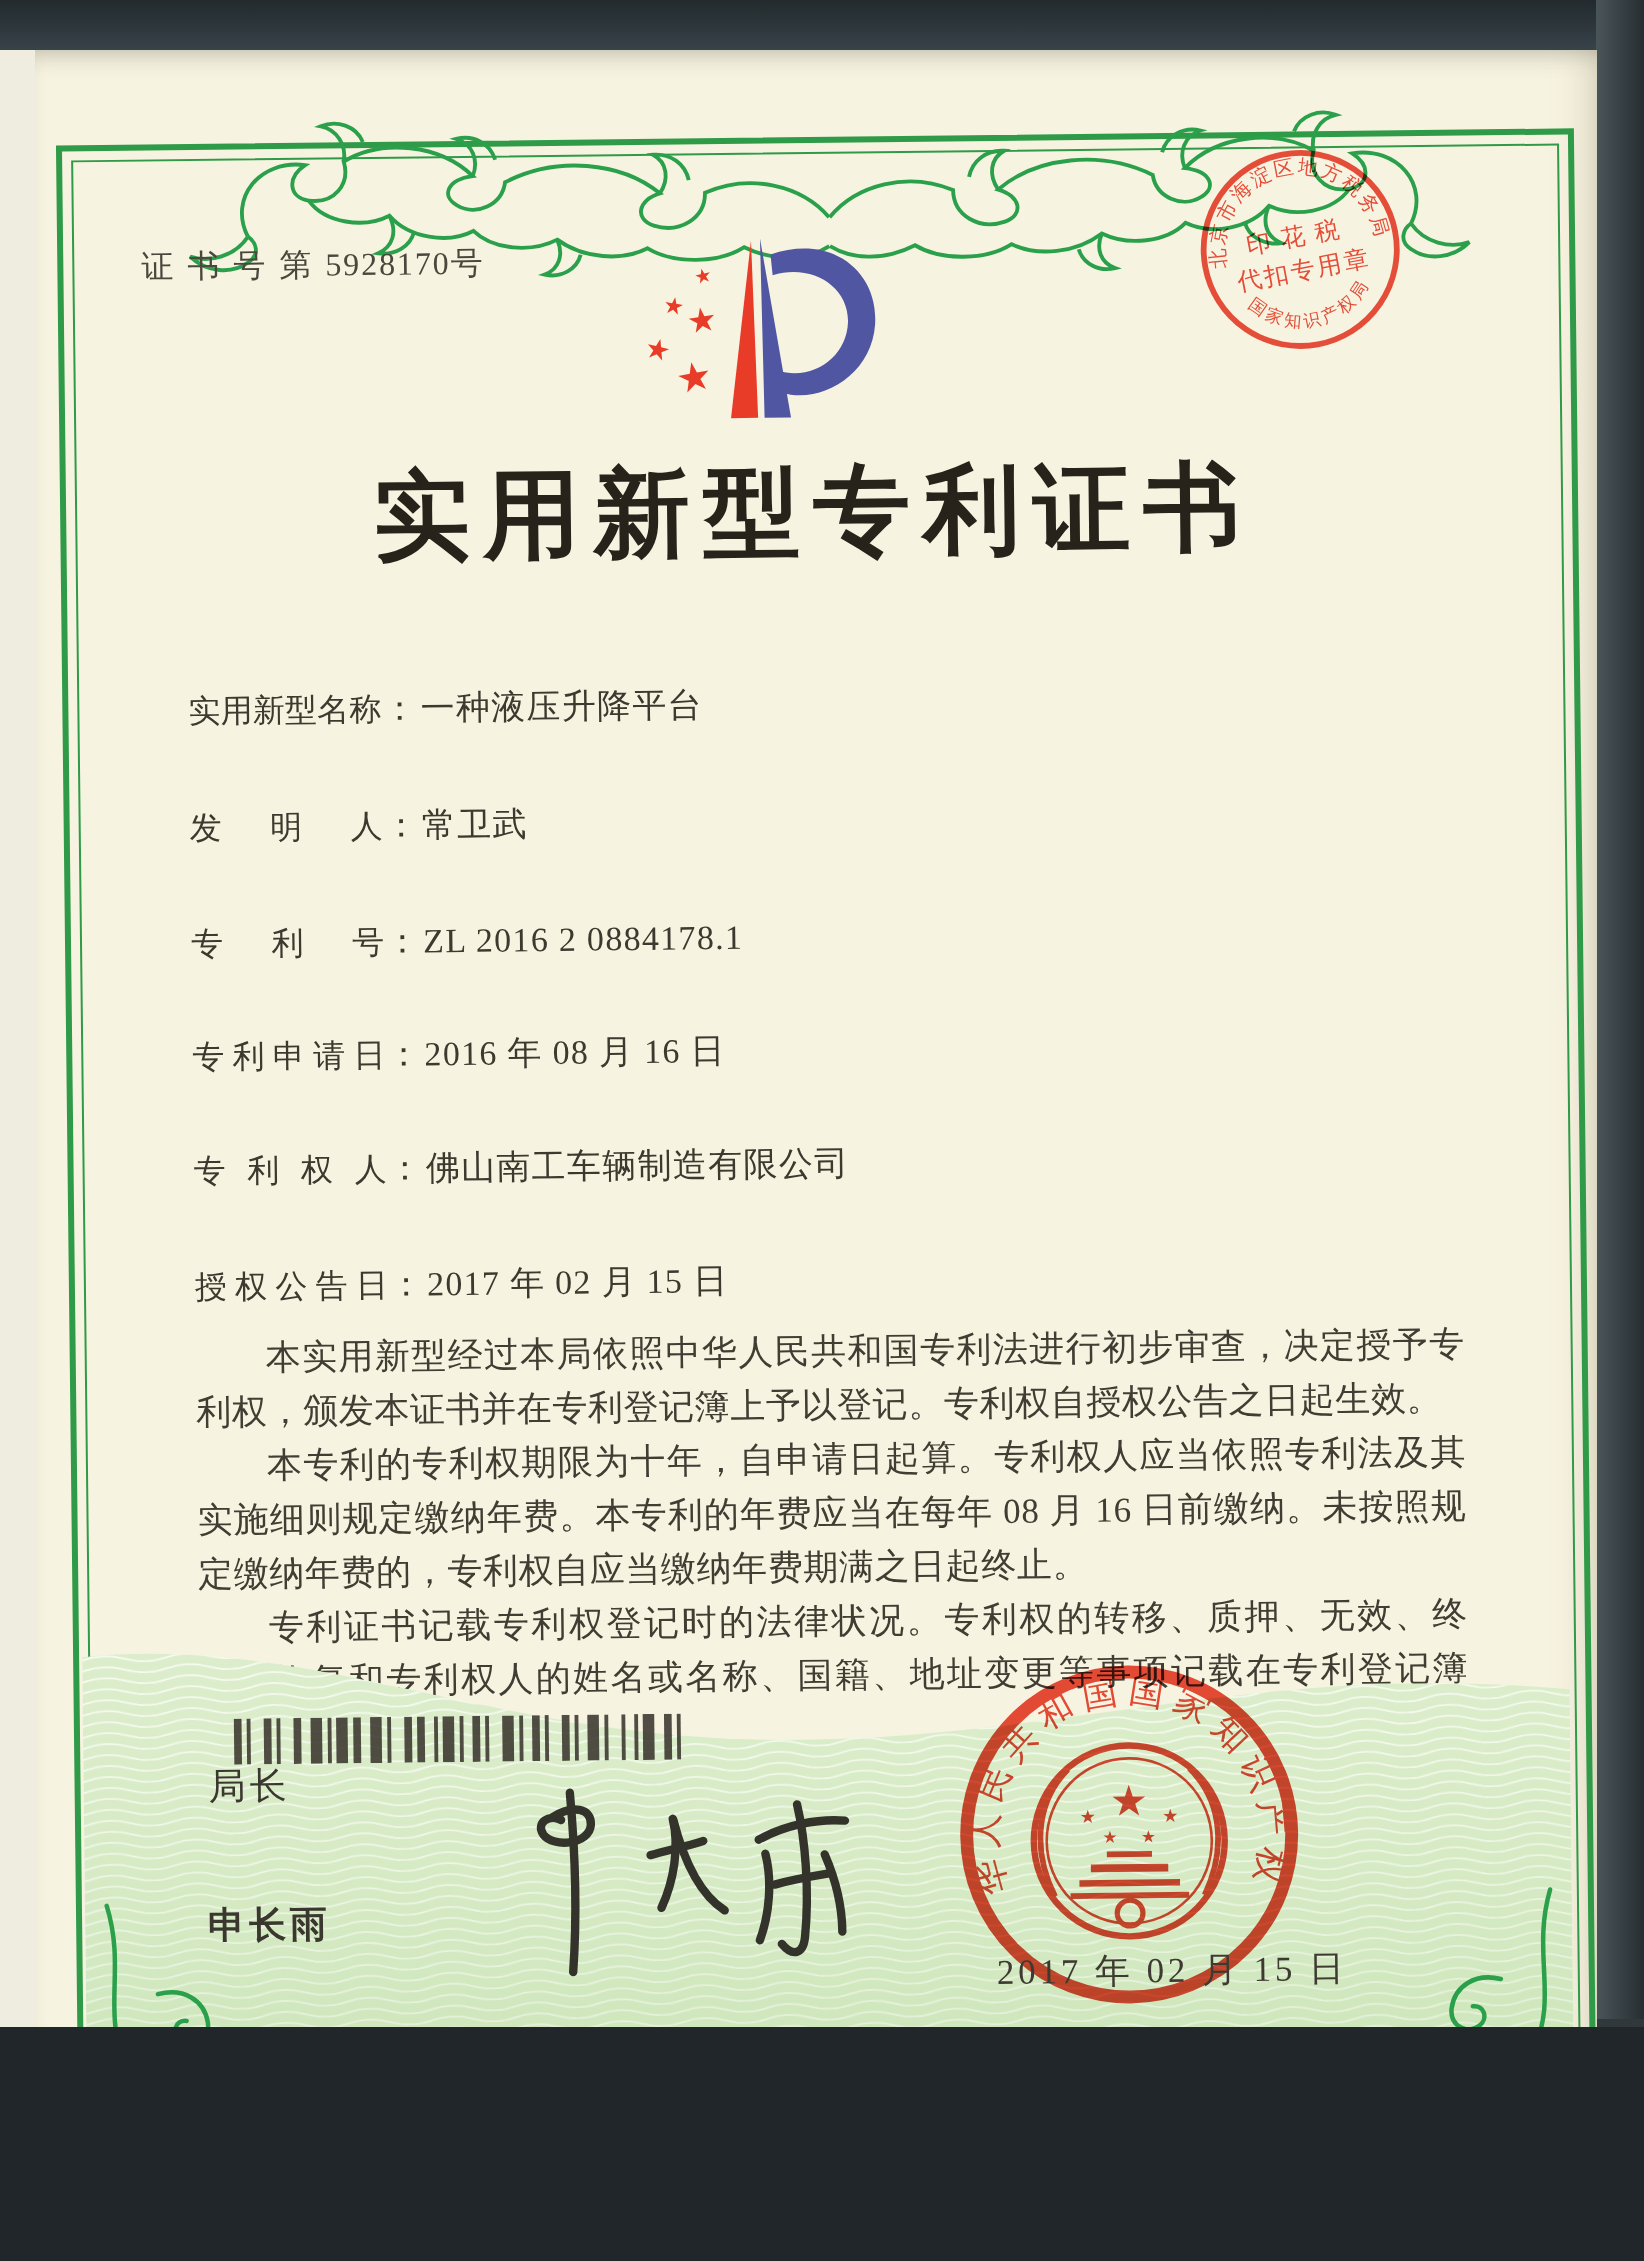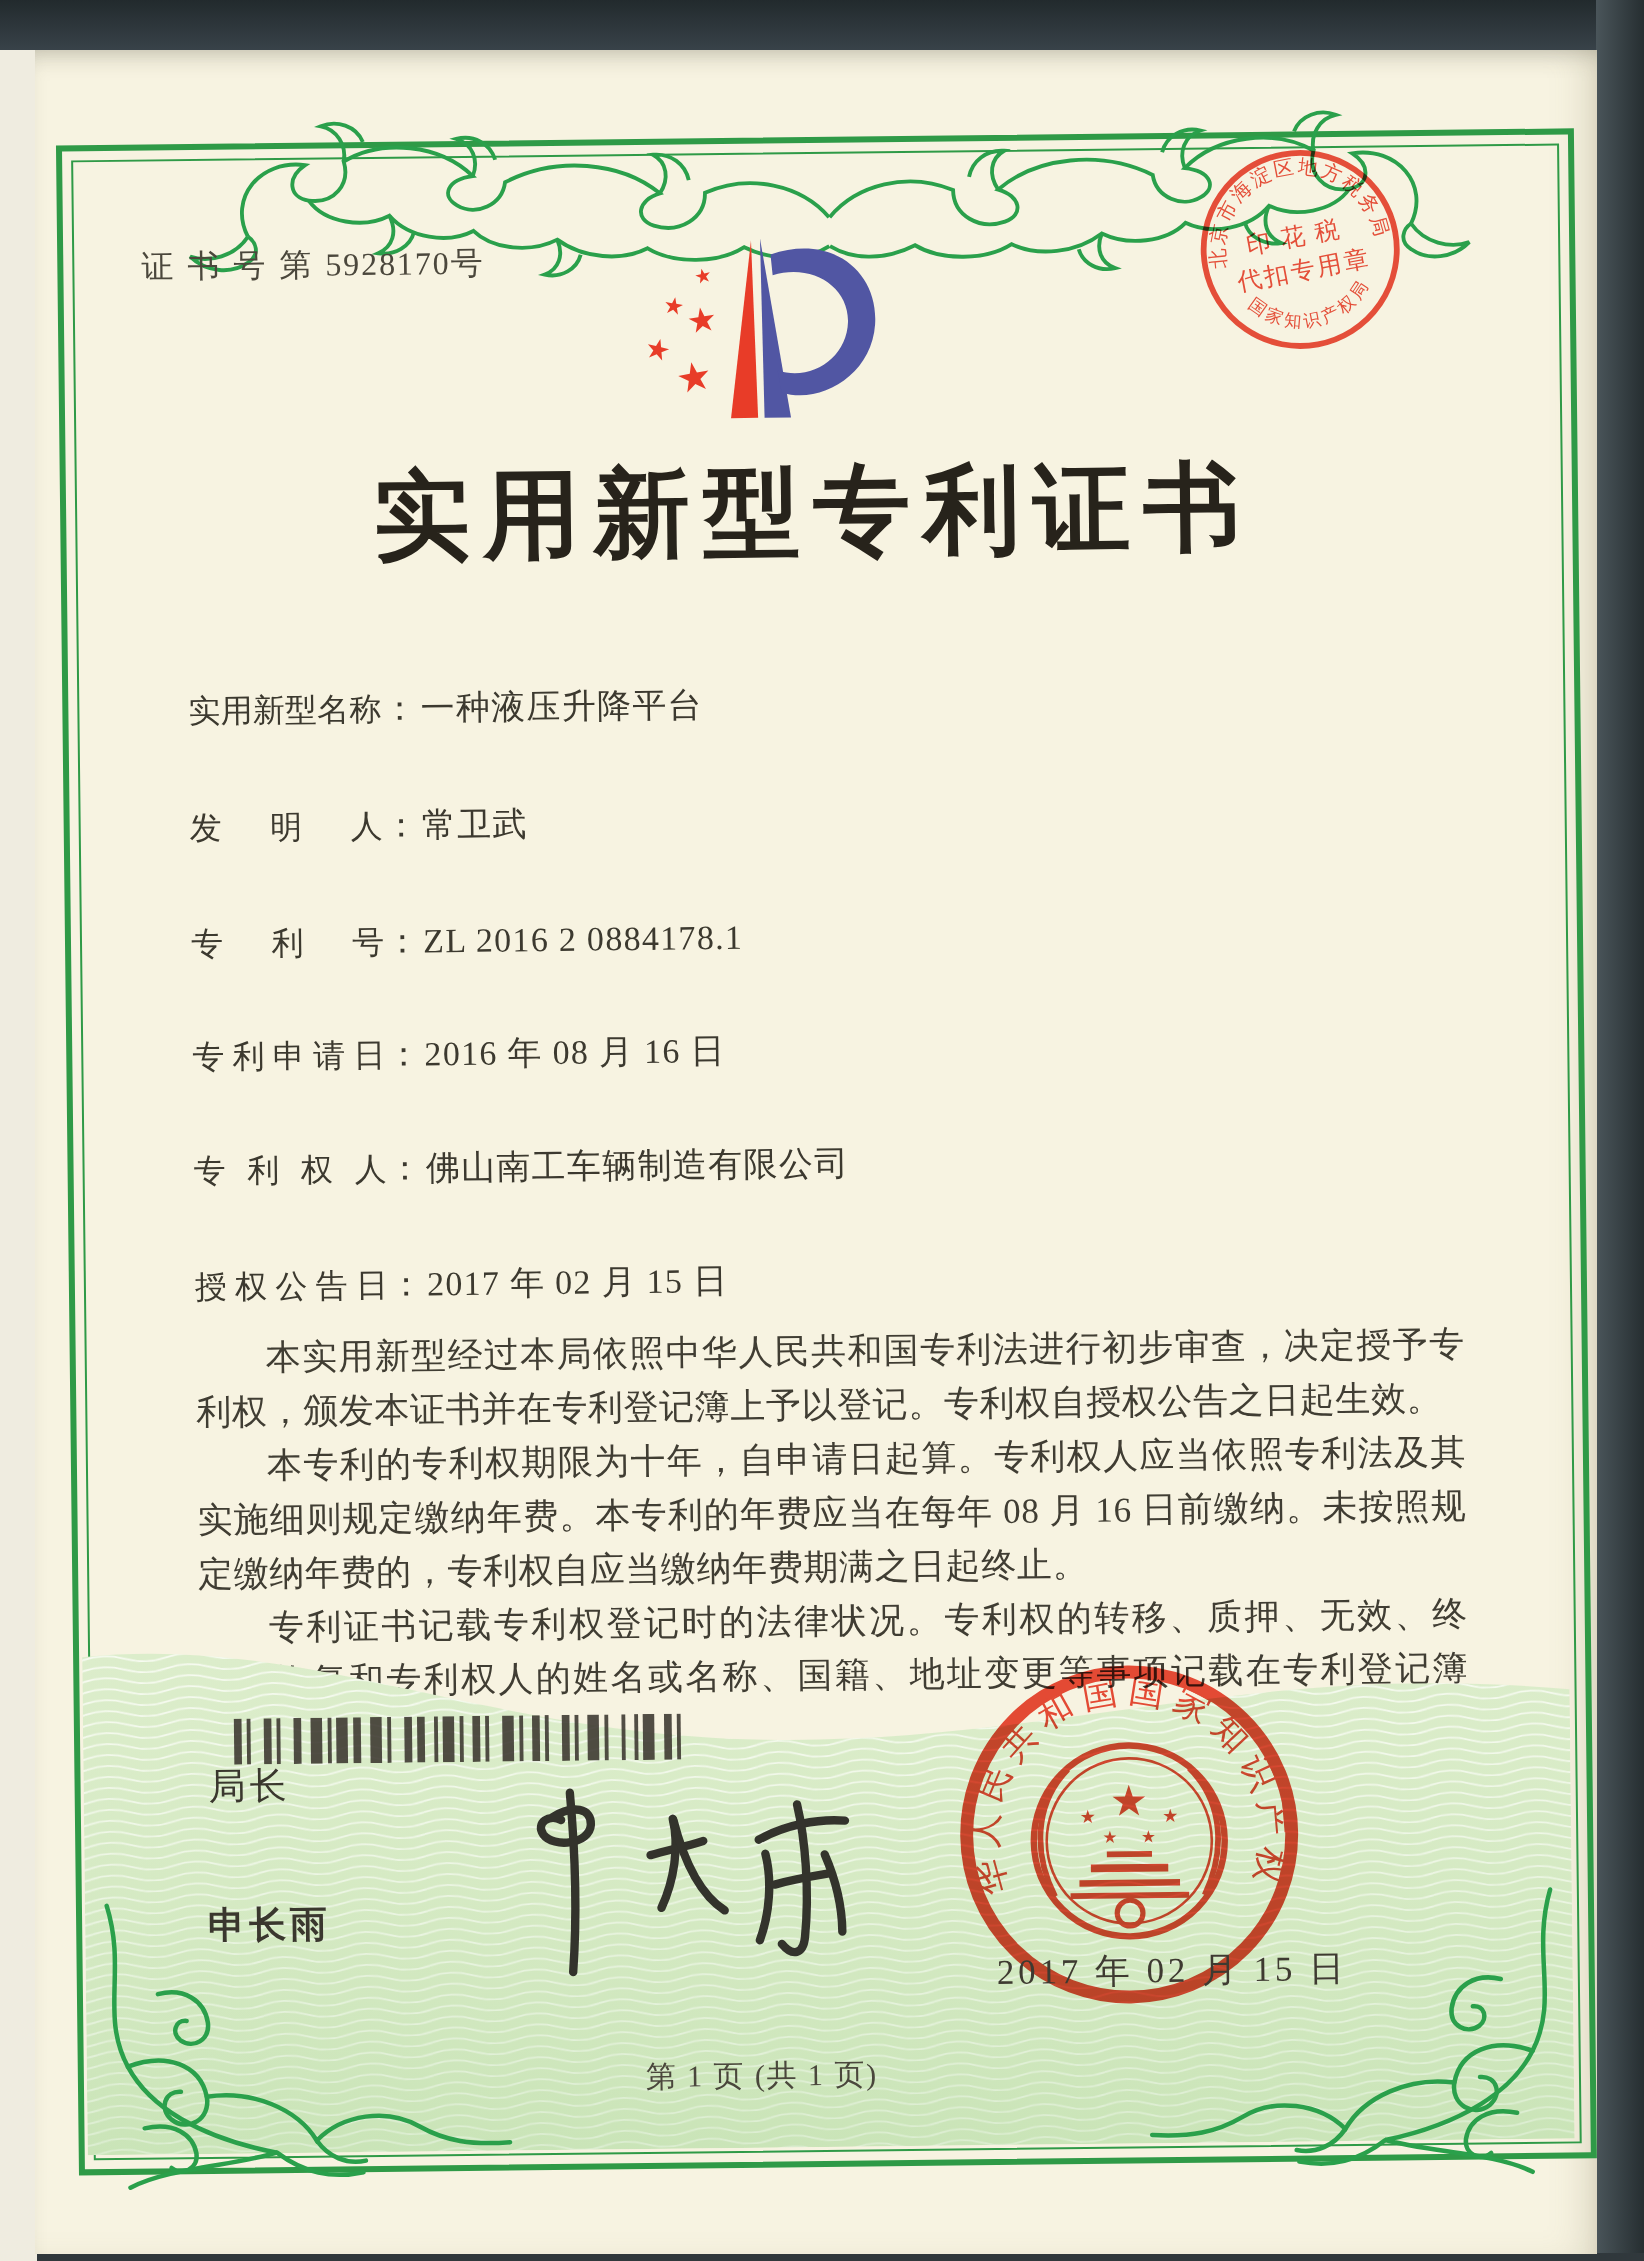--- a/index.html
+++ b/index.html
@@ -1,16 +1,16 @@
 <!DOCTYPE html>
 <html style="font-size:10.3px"><head>
 <meta charset="utf-8">
 <style>
   html,body{margin:0;padding:0;background:#20262a;}
-  .stage{position:relative;width:1644px;height:2261px;overflow:hidden;background:#6d28d9;
+  .stage{position:relative;width:1644px;height:2027px;overflow:hidden;background:#6d28d9;
          font-family:"Liberation Serif","DejaVu Serif",serif;}
   
   .band-top{position:absolute;left:0;top:0;width:1644px;height:52px;background:linear-gradient(#222a2d,#39434a);}
   .band-right{position:absolute;right:0;top:0;width:48px;height:2261px;background:linear-gradient(90deg,#4a555a,#262e31);}
   .band-bottom{position:absolute;left:0;bottom:0;width:1644px;height:7.7px;background:#30383c;}
   .left-strip{position:absolute;left:0;top:50px;width:37px;height:2211px;background:#efece0;}
   
   .paper{position:absolute;left:35px;top:50px;width:1562px;height:2204px;background:#f7f3e1;
          box-shadow:inset -26px 0 39px -19.3px rgba(120,110,80,.25), inset 0 16px 26px -16px rgba(60,60,50,.35);}
   .content{position:absolute;left:0;top:0;width:1562px;height:2204px;transform:rotate(-0.65deg);transform-origin:780px 1064px;}

